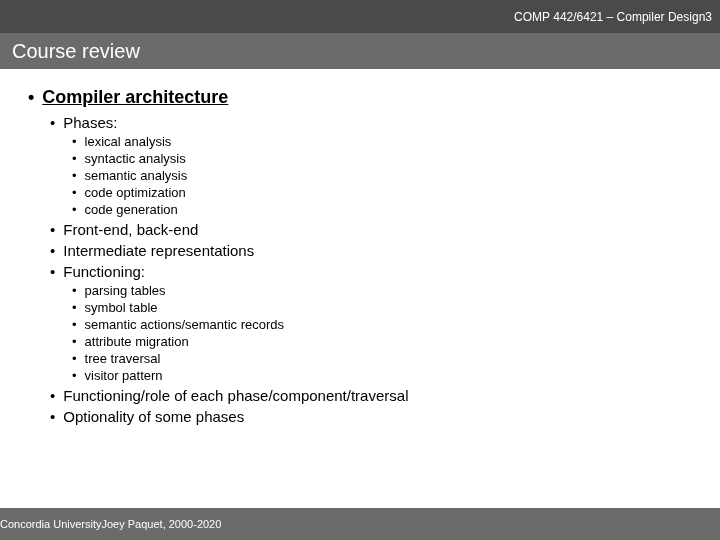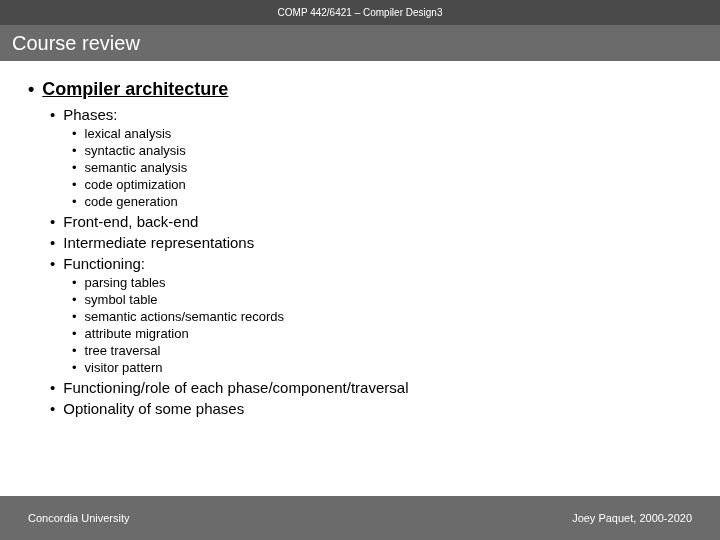--- a/index.html
+++ b/index.html
@@ -13,26 +13,26 @@
       height: 540px;
       font-family: Arial, Helvetica, sans-serif;
       background: #ffffff;
       overflow: hidden;
       position: relative;
     }
 
     #top-bar {
       background: #4a4a4a;
       color: #ffffff;
-      font-size: 10px;
+      font-size: 12px;
       padding: 2px 8px;
       display: flex;
-      justify-content: center;
+      justify-content: flex-end;
       align-items: center;
-      height: 25px;
+      height: 33px;
     }
 
     #header-bar {
       background: #6b6b6b;
       padding: 6px 12px;
       height: 36px;
       display: flex;
       align-items: flex-end;
     }
 
@@ -99,25 +99,24 @@
     }
 
     #footer {
       position: absolute;
       bottom: 0;
       left: 0;
       right: 0;
       background: #6b6b6b;
       color: #ffffff;
       font-size: 11px;
-      padding: 4px 28px;
-      display: flex;
-      justify-content: space-between;
+      padding: 4px 0;
+      display: flex;
       align-items: center;
-      height: 44px;
+      height: 32px;
     }
 
     .footer-center {
       text-align: center;
       flex: 1;
     }
   </style>
 </head>
 <body>
 

